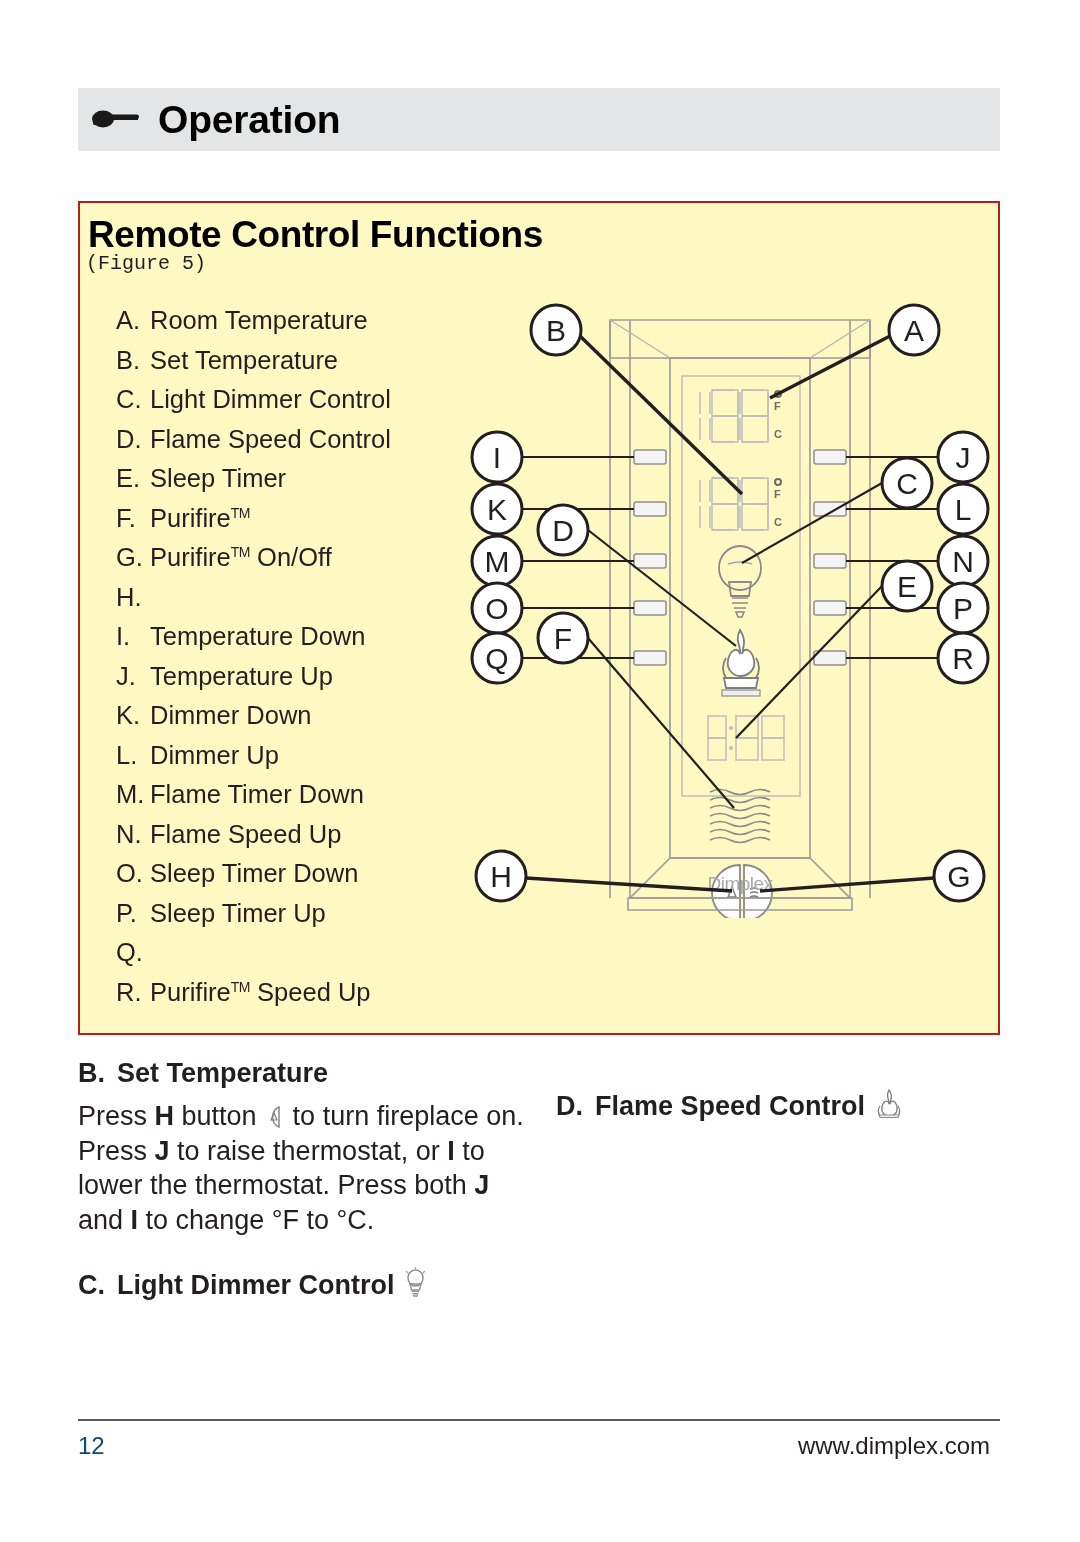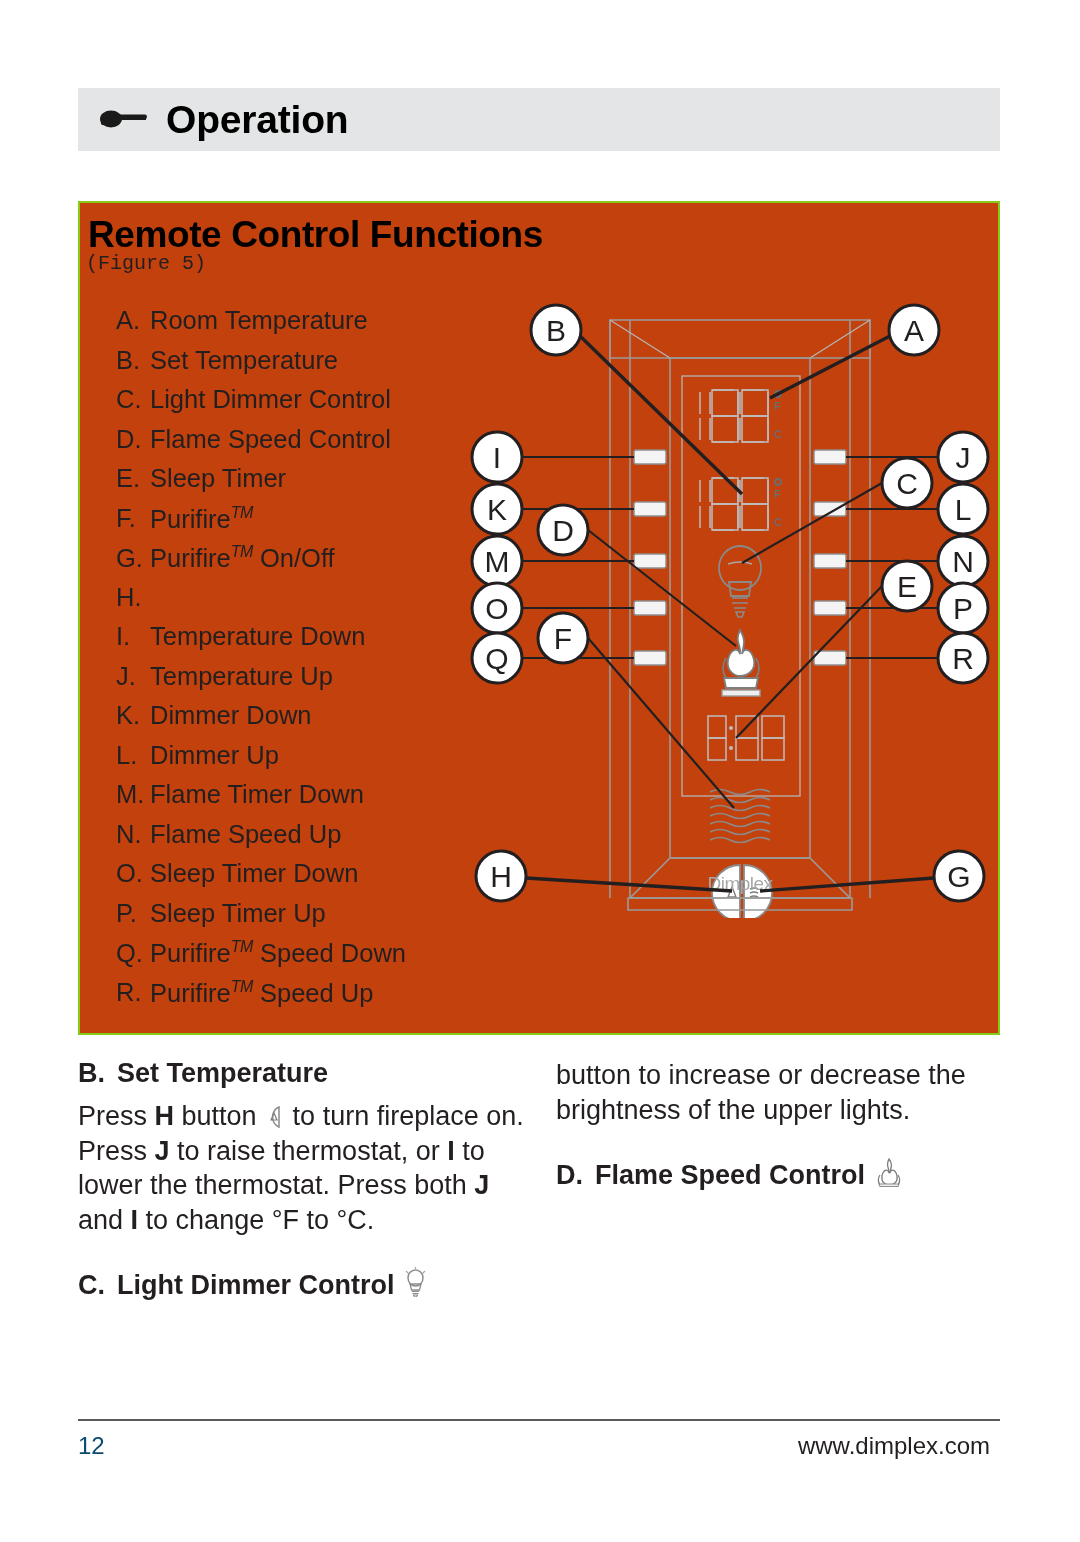--- a/index.html
+++ b/index.html
@@ -12,37 +12,37 @@
     overflow:hidden;
   }
 
   
   .header-band{
     position:absolute;left:78px;top:88px;width:922px;height:63px;
     background:#e3e5e6;
   }
   .header-inner{
     position:absolute;left:78px;top:88px;width:924px;height:63px;
-    display:flex;align-items:center;padding-left:8px;
+    display:flex;align-items:center;
   }
   .hand-icon{
     margin-left:12px;margin-right:16px;width:52px;height:34px;
     display:block;
   }
   .header-title{
     font-size:39px;font-weight:bold;color:#000;letter-spacing:-0.2px;
     line-height:1;
   }
 
   
   .figure-box{
     position:absolute;left:78px;top:201px;width:922px;height:834px;
-    border:2px solid #84cc16;
+    border:2px solid #b91c1c;
     box-sizing:border-box;
-    background:#c2410c;
+    background:#fef9c3;
   }
   .fig-title{
     position:absolute;left:8px;top:13px;
     font-size:37px;font-weight:bold;color:#000;letter-spacing:-0.4px;
     line-height:1;
   }
   .fig-sub{
     position:absolute;left:6px;top:51px;
     font-size:20px;color:#231f20;line-height:1;font-family:Liberation Mono, monospace;
   }
@@ -54,21 +54,21 @@
   .legend-row{
     display:flex;align-items:baseline;
     height:39.5px;
     font-size:25.5px;color:#231f20;
   }
   .legend-letter{
     width:52px;flex:0 0 52px;text-align:left;padding-left:18px;
     box-sizing:border-box;
   }
   .legend-label{white-space:nowrap;}
-  .tm{font-size:16px;vertical-align:super;letter-spacing:-0.5px;font-style:italic;}
+  .tm{font-size:14px;vertical-align:super;letter-spacing:-0.5px;}
 
   
   .diagram{
     position:absolute;left:390px;top:95px;width:520px;height:620px;
   }
   .diagram svg{display:block;}
 
   
   .col-left{
     position:absolute;left:78px;top:1058px;width:455px;
@@ -181,21 +181,20 @@
       <div class="legend-row">
         <span class="legend-letter">O.</span>
         <span class="legend-label"><span>Sleep Timer Down</span></span>
       </div>
       <div class="legend-row">
         <span class="legend-letter">P.</span>
         <span class="legend-label"><span>Sleep Timer Up</span></span>
       </div>
       <div class="legend-row">
         <span class="legend-letter">Q.</span>
-        <span class="legend-label"><span>Purifire</span><span class="tm">TM</span><span> Speed Down</span></span>
       </div>
       <div class="legend-row">
         <span class="legend-letter">R.</span>
         <span class="legend-label"><span>Purifire</span><span class="tm">TM</span><span> Speed Up</span></span>
       </div>
     </div>
 
   <div class="diagram">
     <svg viewBox="0 0 520 620" width="520" height="620">
       <defs>
@@ -479,21 +478,20 @@
         <path d="M8 24.5 L15 24.5 M8.5 26.5 L14.5 26.5" stroke="#8a8a8a" stroke-width="1.2"></path>
         <path d="M9.5 28 L13.5 28 L12.5 30 L10.5 30 Z" fill="none" stroke="#8a8a8a" stroke-width="1.1"></path>
         <path d="M2 4 L5 7 M21 4 L18 7 M11.5 0 L11.5 3" stroke="#a8a8a8" stroke-width="1.2"></path>
       </svg>
     </span>
   </div>
 </div>
 
 <div class="col-right">
 
-  <p class="body"> button to increase or decrease the brightness of the upper lights.</p>
 
   <div class="gap"></div>
 
   <div class="sec-head">
     <span class="sec-letter">D.</span>
     <span>Flame Speed Control</span>
     <span class="inline-icon">
       <svg width="30" height="30" viewBox="0 0 30 30">
         <path d="M15 2 C11 9 16 12 15 16 C14 11 9 13 8 19 C7 25 11 28 15 28 C20 28 24 25 23 19 C22 13 17 11 16 16 C17 10 19 7 15 2 Z" fill="#fff" stroke="#7e7e7e" stroke-width="1.3"></path>
         <path d="M6 18 C4 21 4 25 6 28 M24 18 C26 21 26 25 24 28" stroke="#7e7e7e" stroke-width="1.3" fill="none"></path>

